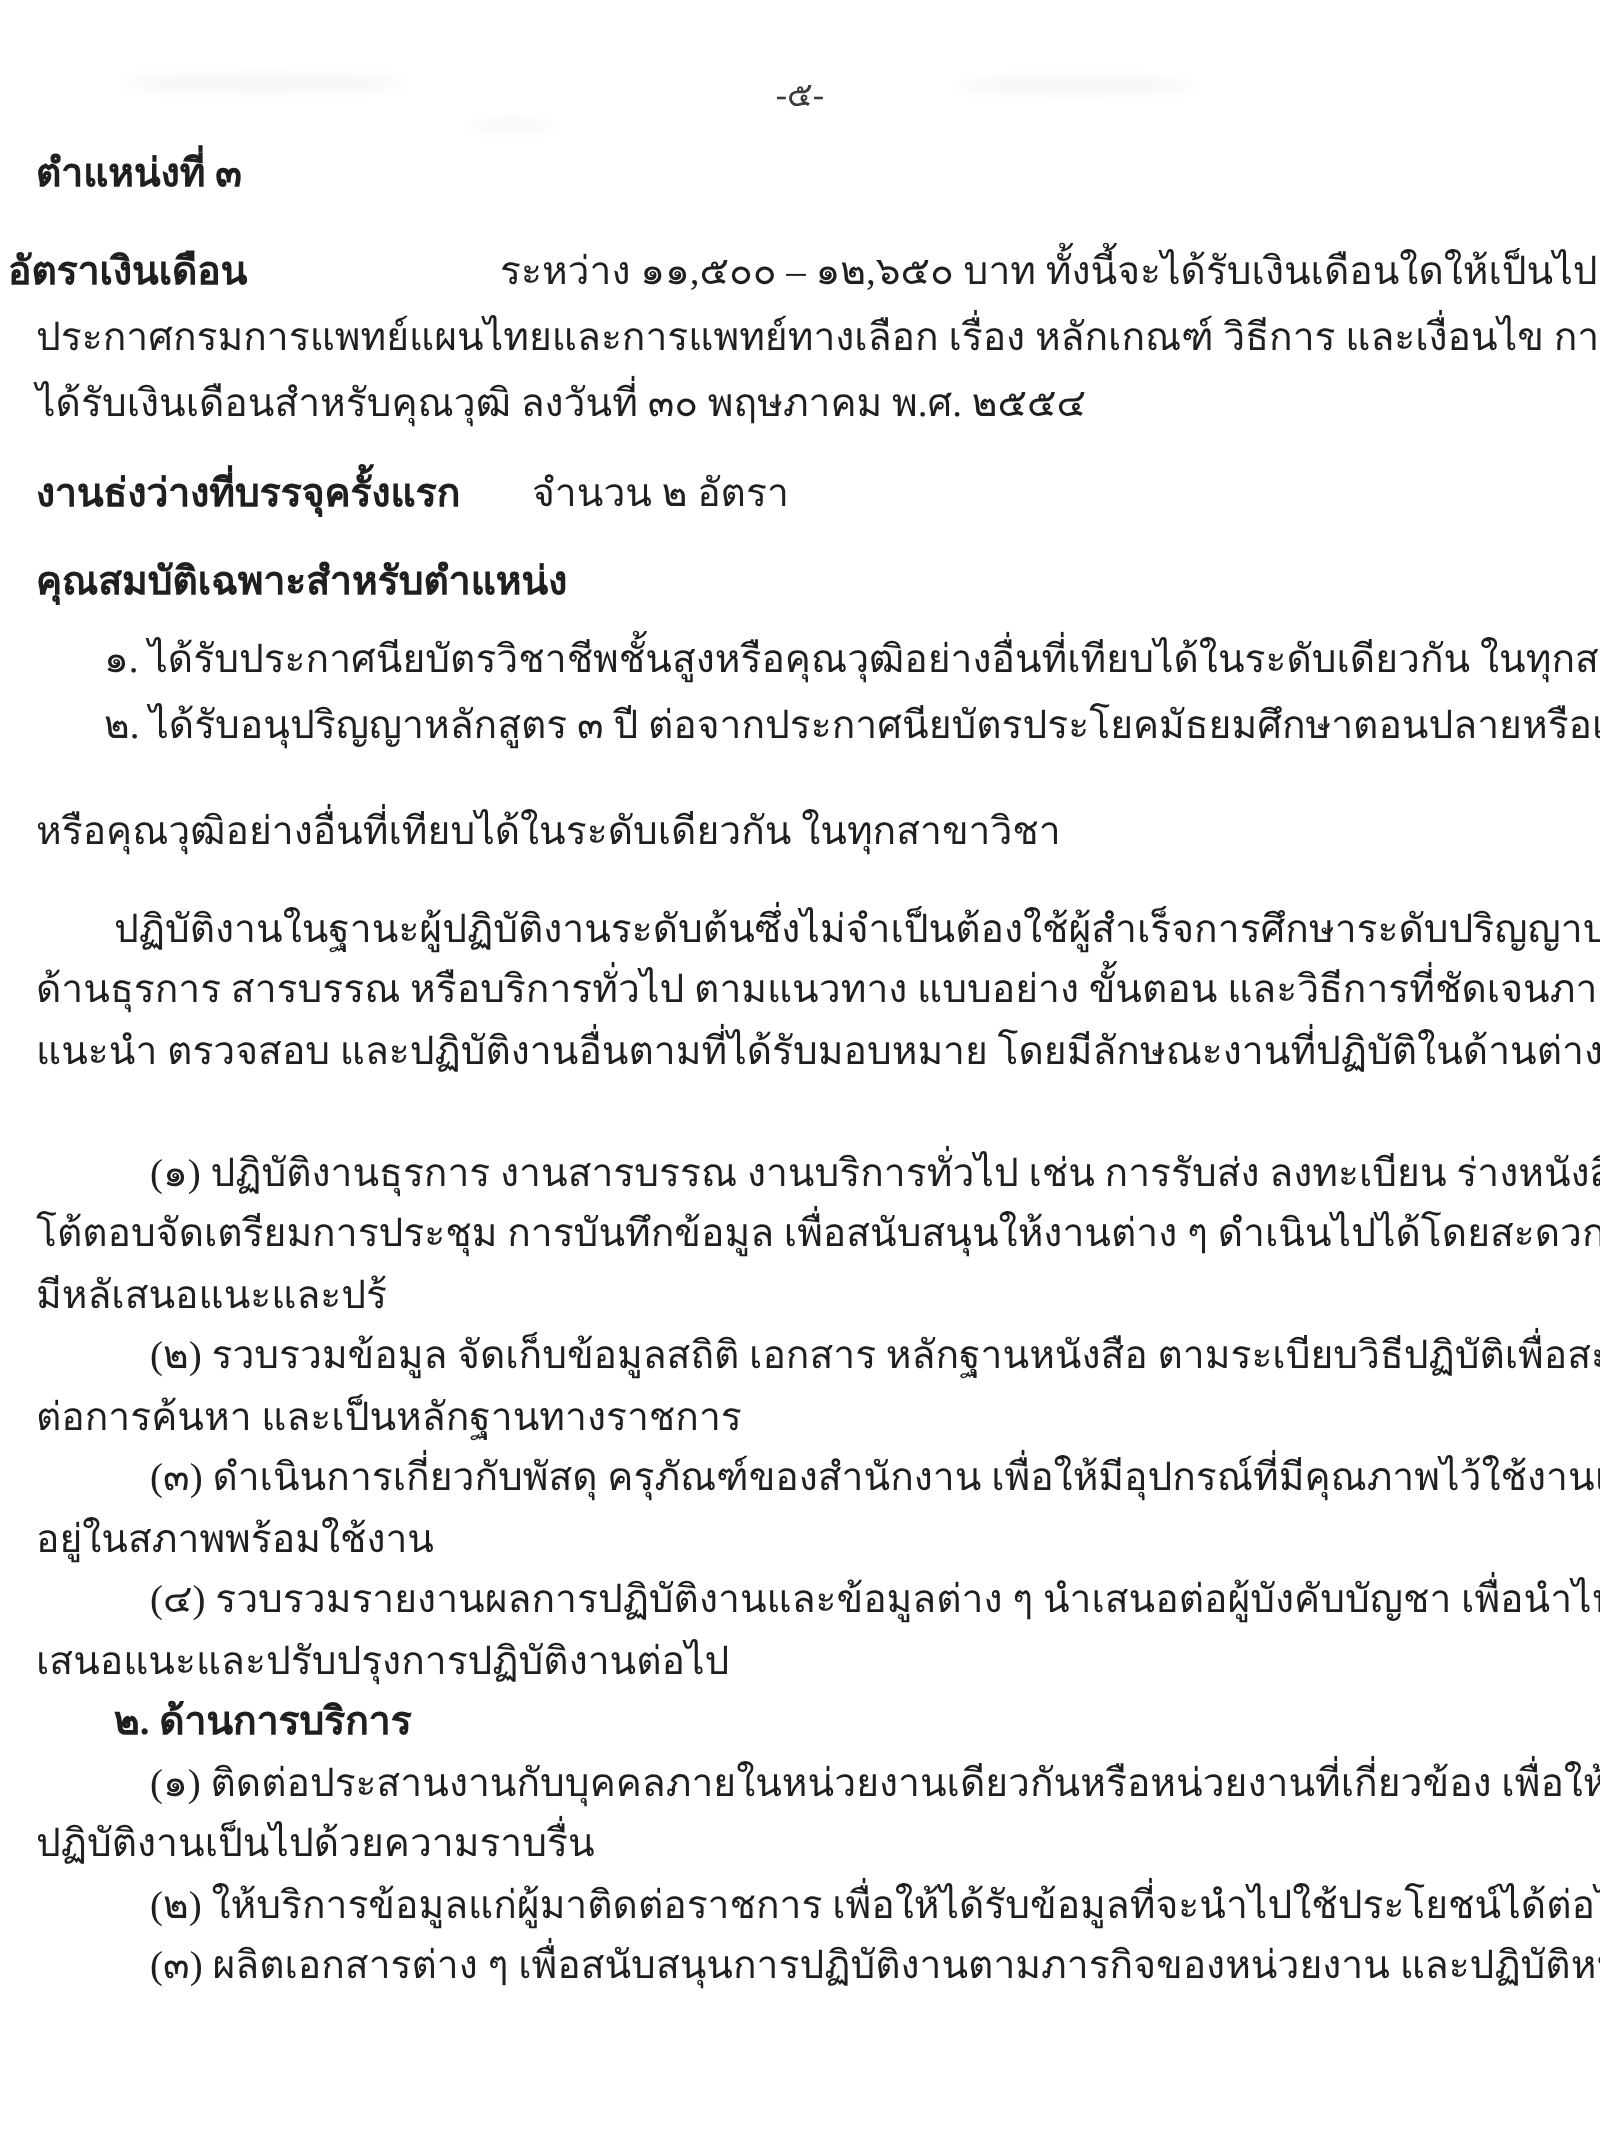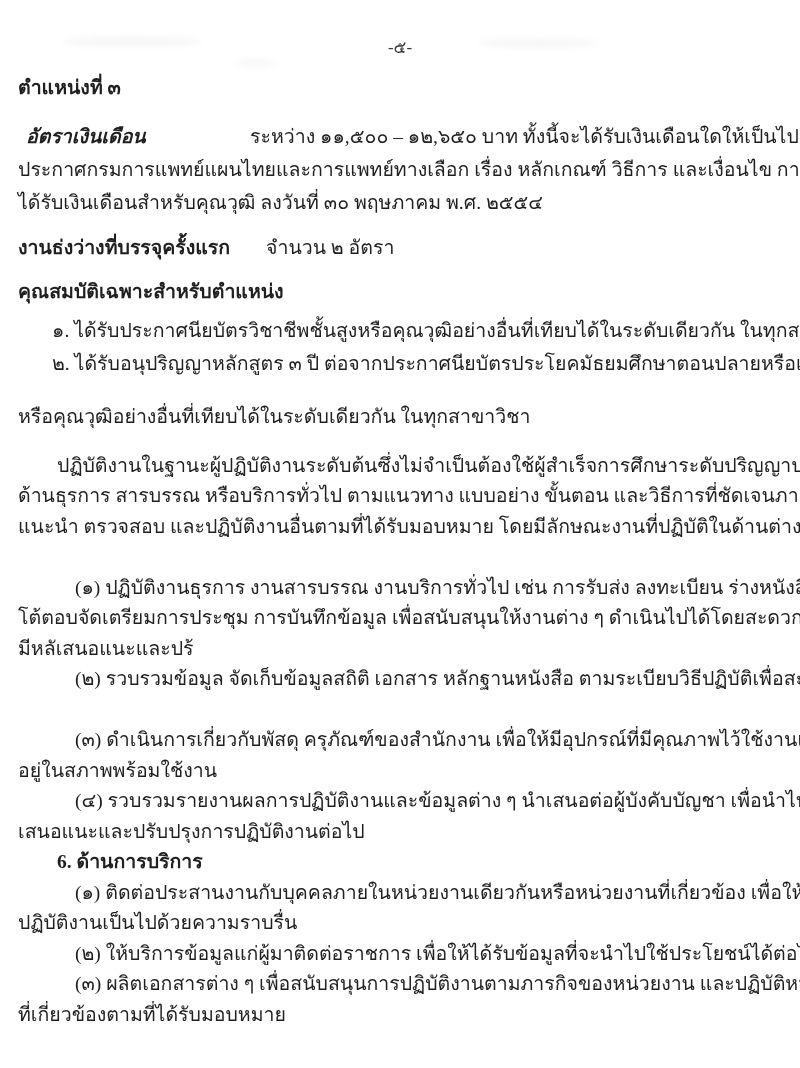--- a/index.html
+++ b/index.html
@@ -42,46 +42,46 @@
 <div class="page">
 
   <div class="smudge" style="left:62px;top:37px;width:140px;height:9px;"></div>
   <div class="smudge" style="left:478px;top:39px;width:120px;height:8px;"></div>
   <div class="smudge" style="left:236px;top:60px;width:40px;height:6px;"></div>
 
   <div class="pageno" style="top:36px;">-๕-</div>
 
   <div class="ln b" style="top:73px;left:18px;">ตำแหน่งที่ ๓</div>
 
-  <div class="ln b" style="top:122px;left:26px;font-style:italic;">อัตราเงินเดือน</div>
+  <div class="ln b" style="top:122px;left:4px;">อัตราเงินเดือน</div>
   <div class="ln j" style="top:122px;left:250px;width:532px;">ระหว่าง ๑๑,๕๐๐ – ๑๒,๖๕๐ บาท ทั้งนี้จะได้รับเงินเดือนใดให้เป็นไปตาม</div>
   <div class="ln j" style="top:155px;left:18px;width:764px;">ประกาศกรมการแพทย์แผนไทยและการแพทย์ทางเลือก เรื่อง หลักเกณฑ์ วิธีการ และเงื่อนไข การให้ข้าราชการ</div>
   <div class="ln" style="top:188px;left:18px;">ได้รับเงินเดือนสำหรับคุณวุฒิ ลงวันที่ ๓๐ พฤษภาคม พ.ศ. ๒๕๕๔</div>
 
   <div class="ln b" style="top:233px;left:18px;">งานธ่งว่างที่บรรจุครั้งแรก</div>
   <div class="ln" style="top:233px;left:266px;">จำนวน ๒ อัตรา</div>
 
   <div class="ln b" style="top:277px;left:18px;">คุณสมบัติเฉพาะสำหรับตำแหน่ง</div>
   <div class="ln" style="top:316px;left:52px;">๑. ได้รับประกาศนียบัตรวิชาชีพชั้นสูงหรือคุณวุฒิอย่างอื่นที่เทียบได้ในระดับเดียวกัน ในทุกสาขาวิชา</div>
   <div class="ln j" style="top:349px;left:52px;width:730px;">๒. ได้รับอนุปริญญาหลักสูตร ๓ ปี ต่อจากประกาศนียบัตรประโยคมัธยมศึกษาตอนปลายหรือเทียบเท่า</div>
   <div class="ln" style="top:382px;left:18px;margin-top:20px;">หรือคุณวุฒิอย่างอื่นที่เทียบได้ในระดับเดียวกัน ในทุกสาขาวิชา</div>
 
   <div class="ln j" style="top:451px;left:57px;width:725px;">ปฏิบัติงานในฐานะผู้ปฏิบัติงานระดับต้นซึ่งไม่จำเป็นต้องใช้ผู้สำเร็จการศึกษาระดับปริญญาปฏิบัติงาน</div>
   <div class="ln j" style="top:481px;left:18px;width:764px;">ด้านธุรการ สารบรรณ หรือบริการทั่วไป ตามแนวทาง แบบอย่าง ขั้นตอน และวิธีการที่ชัดเจนภายใต้การกำกับ</div>
   <div class="ln" style="top:512px;left:18px;">แนะนำ ตรวจสอบ และปฏิบัติงานอื่นตามที่ได้รับมอบหมาย โดยมีลักษณะงานที่ปฏิบัติในด้านต่าง ๆ ดังนี้</div>
 
   <div class="ln j" style="top:573px;left:75px;width:707px;">(๑) ปฏิบัติงานธุรการ งานสารบรรณ งานบริการทั่วไป เช่น การรับส่ง ลงทะเบียน ร่างหนังสือ</div>
   <div class="ln j" style="top:603px;left:18px;width:764px;">โต้ตอบจัดเตรียมการประชุม การบันทึกข้อมูล เพื่อสนับสนุนให้งานต่าง ๆ ดำเนินไปได้โดยสะดวก ราบรื่นและ</div>
   <div class="ln" style="top:634px;left:18px;">มีหลัเสนอแนะและปร้</div>
   <div class="ln j" style="top:664px;left:75px;width:707px;">(๒) รวบรวมข้อมูล จัดเก็บข้อมูลสถิติ เอกสาร หลักฐานหนังสือ ตามระเบียบวิธีปฏิบัติเพื่อสะดวก</div>
+  <div class="ln" style="top:695px;left:18px;">ต่อการค้นหา และเป็นหลักฐานทางราชการ</div>
   <div class="ln j" style="top:725px;left:75px;width:707px;">(๓) ดำเนินการเกี่ยวกับพัสดุ ครุภัณฑ์ของสำนักงาน เพื่อให้มีอุปกรณ์ที่มีคุณภาพไว้ใช้งานและ</div>
   <div class="ln" style="top:756px;left:18px;">อยู่ในสภาพพร้อมใช้งาน</div>
   <div class="ln j" style="top:786px;left:75px;width:707px;">(๔) รวบรวมรายงานผลการปฏิบัติงานและข้อมูลต่าง ๆ นำเสนอต่อผู้บังคับบัญชา เพื่อนำไปใช้</div>
   <div class="ln" style="top:817px;left:18px;">เสนอแนะและปรับปรุงการปฏิบัติงานต่อไป</div>
 
-  <div class="ln b" style="top:847px;left:57px;">6. ด้านการบริการ</div>
+  <div class="ln b" style="top:847px;left:57px;">๒. ด้านการบริการ</div>
   <div class="ln j" style="top:878px;left:75px;width:707px;">(๑) ติดต่อประสานงานกับบุคคลภายในหน่วยงานเดียวกันหรือหน่วยงานที่เกี่ยวข้อง เพื่อให้การ</div>
   <div class="ln" style="top:908px;left:18px;">ปฏิบัติงานเป็นไปด้วยความราบรื่น</div>
   <div class="ln" style="top:939px;left:75px;">(๒) ให้บริการข้อมูลแก่ผู้มาติดต่อราชการ เพื่อให้ได้รับข้อมูลที่จะนำไปใช้ประโยชน์ได้ต่อไป</div>
   <div class="ln j" style="top:969px;left:75px;width:707px;">(๓) ผลิตเอกสารต่าง ๆ เพื่อสนับสนุนการปฏิบัติงานตามภารกิจของหน่วยงาน และปฏิบัติหน้าที่อื่น</div>
-  <div class="ln" style="top:1000px;left:18px;">ที่เกี่ยวข้องตามที่ได้รับมอบหมาย</div>
 
 </div>
 
 </body></html>

